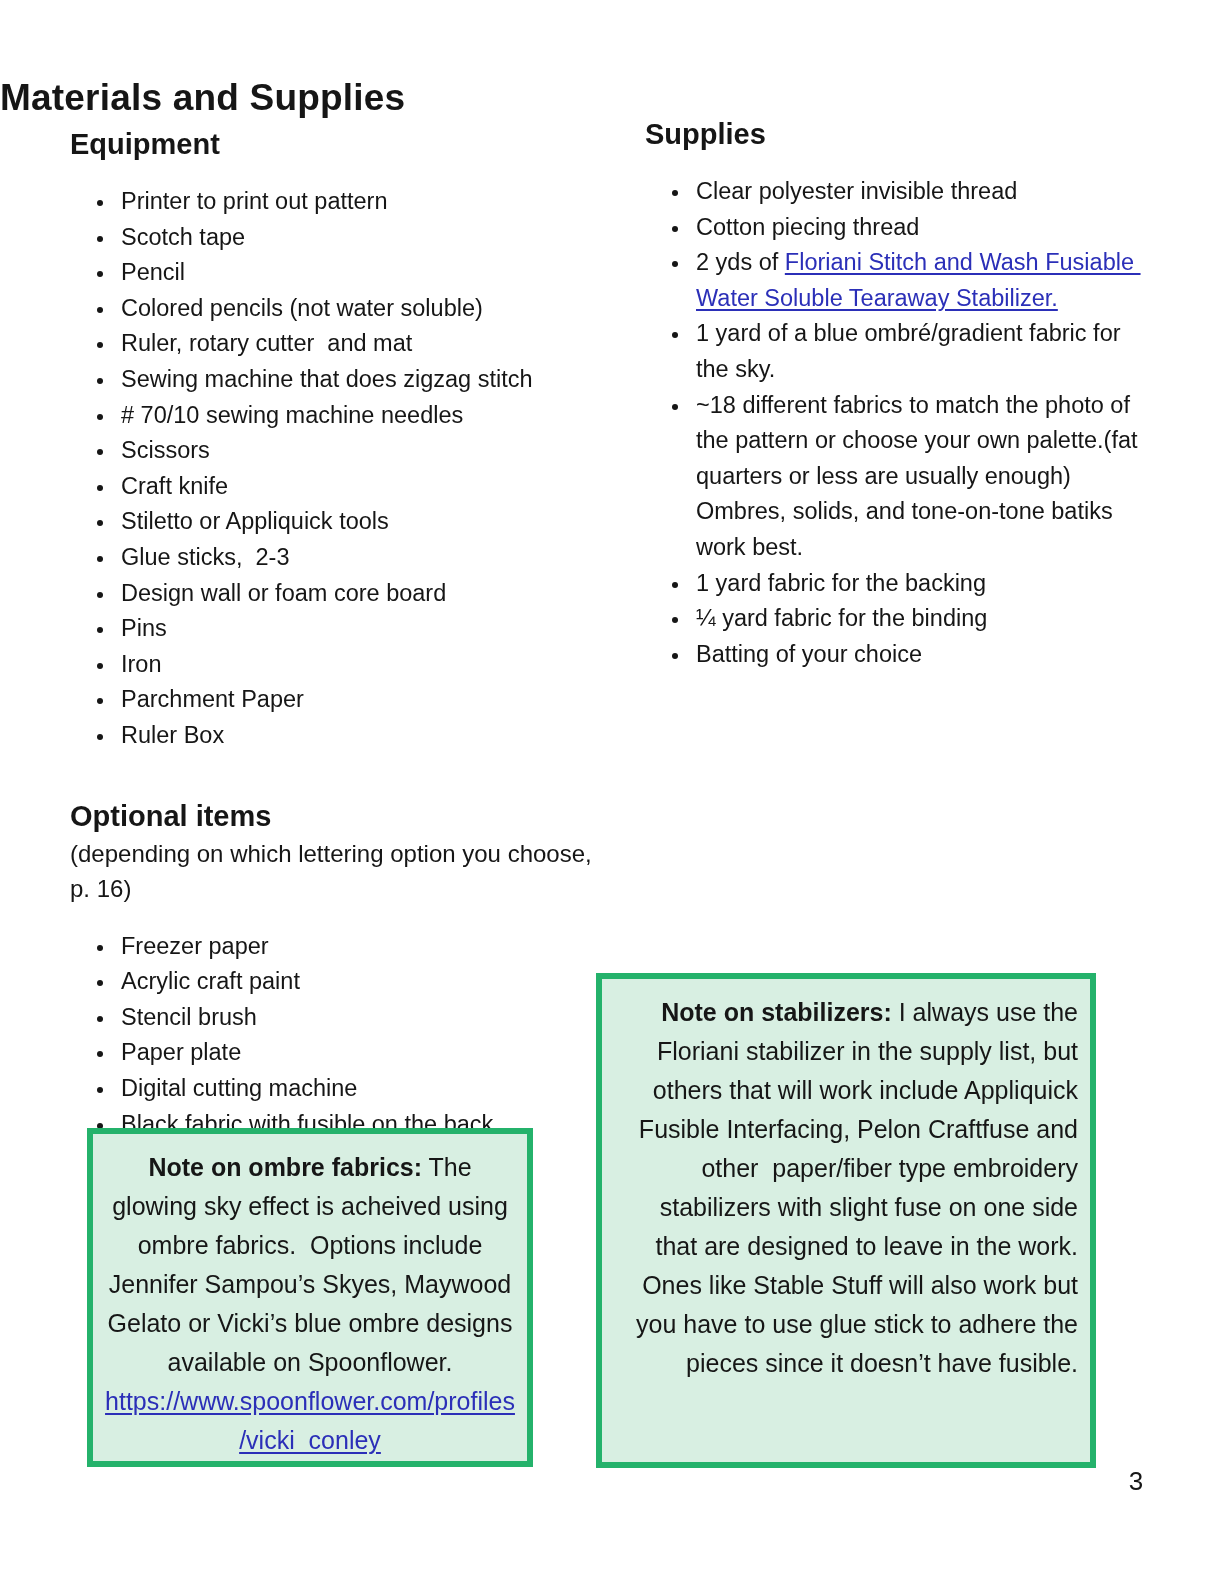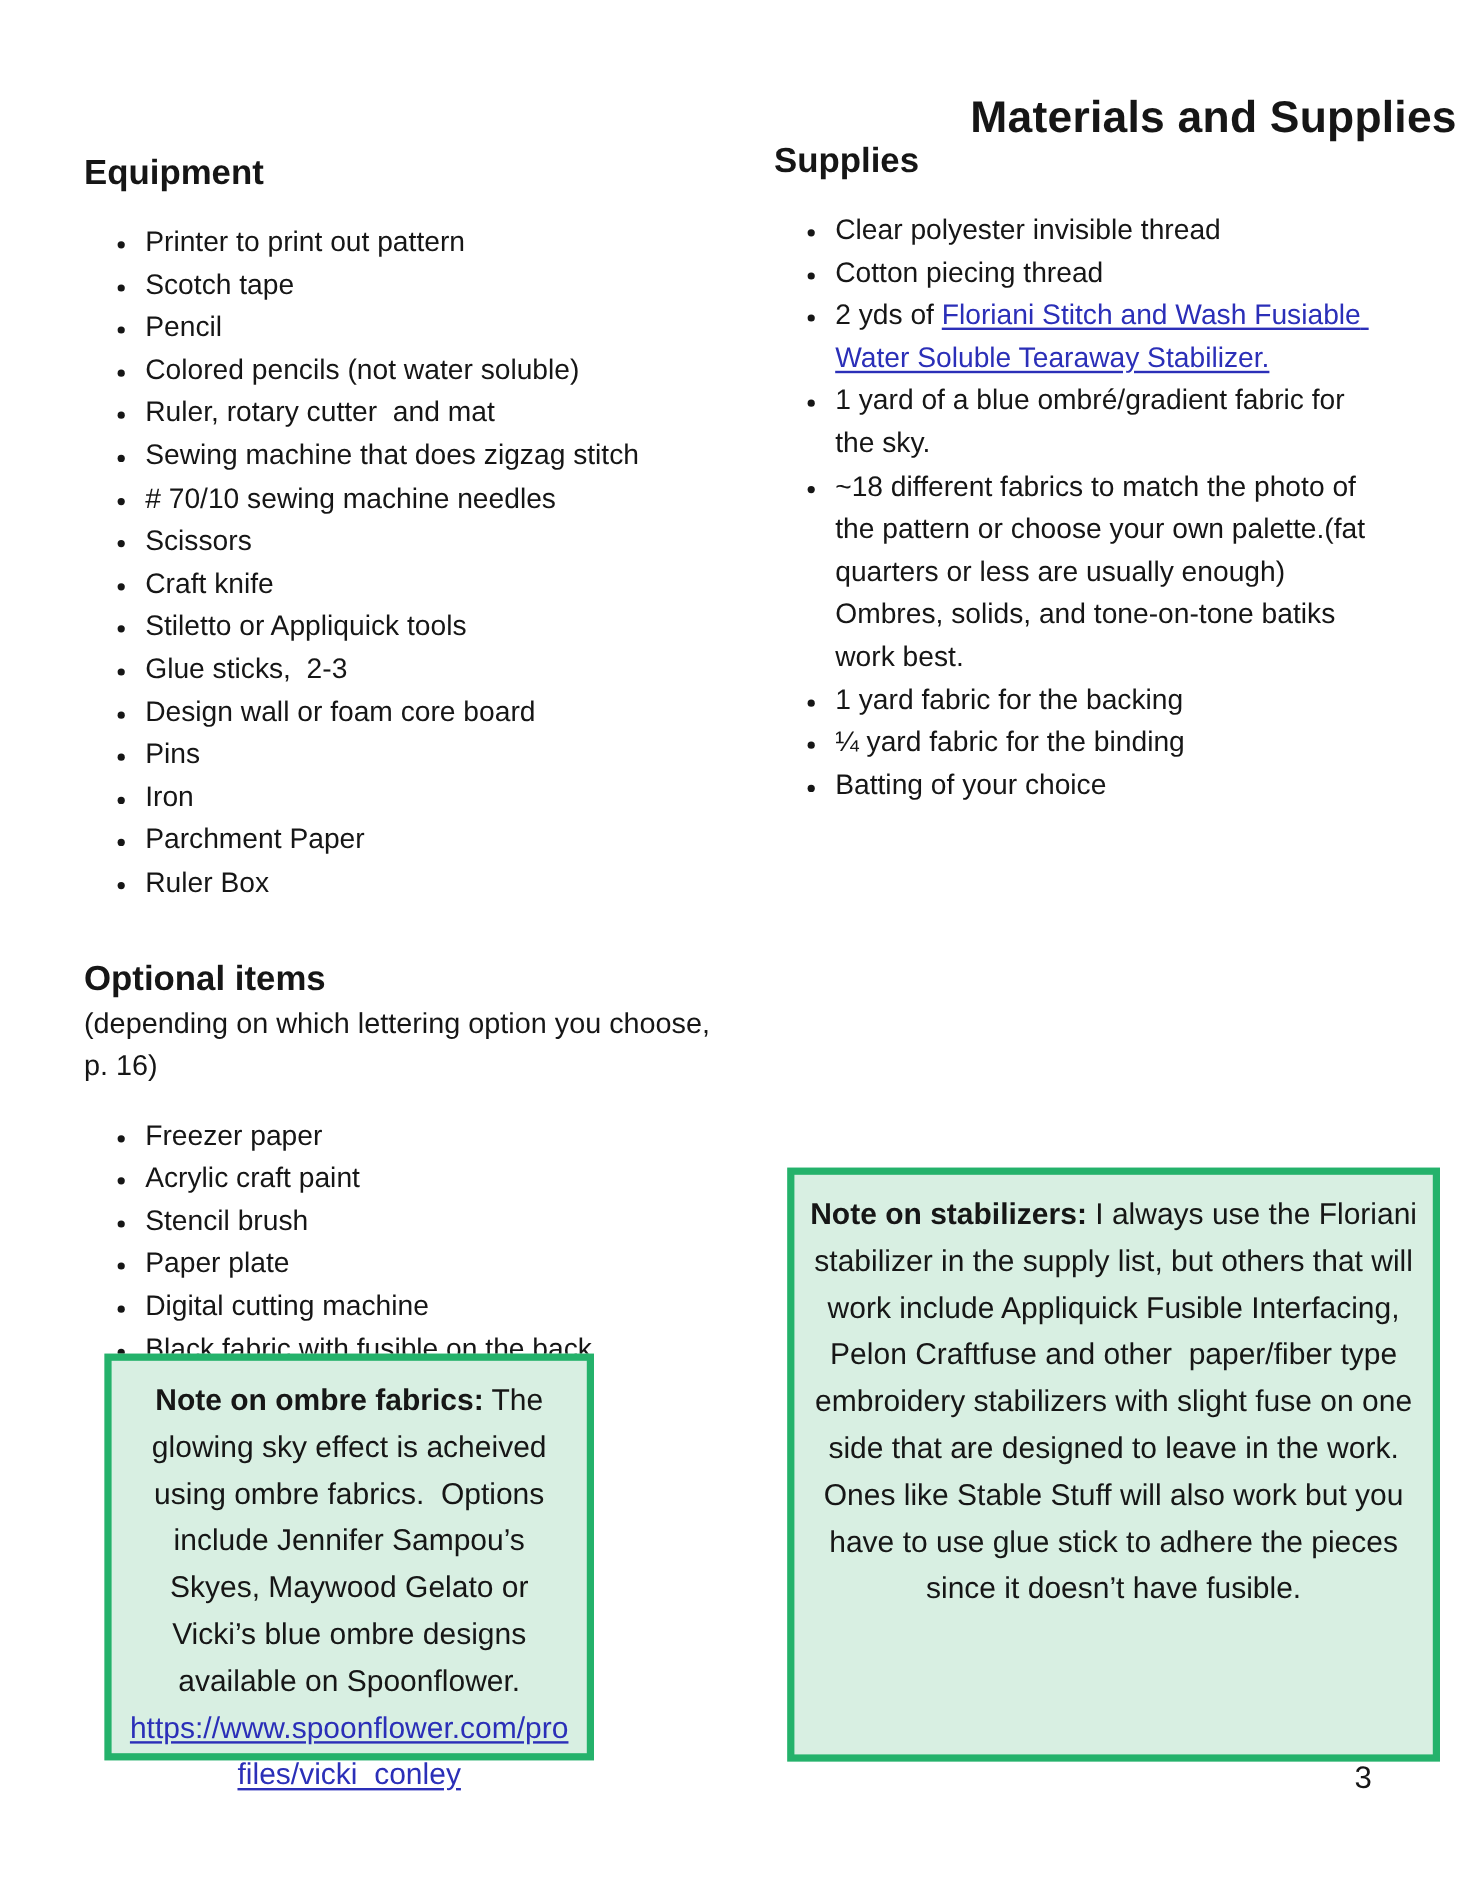--- a/index.html
+++ b/index.html
@@ -12,21 +12,21 @@
   body{
     width:1214px;height:1571px;
     background:#ffffff;
     color:var(--ink);
     font-family:"Liberation Sans", sans-serif;
     position:relative;
     overflow:hidden;
   }
   .page-title{
     position:absolute;top:52px;left:0;right:0;
-    text-align:right;
+    text-align:left;
     font-size:37px;font-weight:700;
     letter-spacing:0.2px;
   }
   .col{position:absolute;}
   #left-col{left:70px;top:126px;width:540px;}
   #right-col{left:645px;top:116px;width:496px;}
   h2{
     margin:0;
     font-size:29px;line-height:36px;font-weight:700;
   }
@@ -57,22 +57,22 @@
   .note-box{
     position:absolute;
     box-sizing:border-box;
     background:var(--note-bg);
     border:6px solid var(--accent);
     text-align:center;
     font-size:25px;line-height:39px;
     padding:14px 12px;
     white-space:pre-wrap;
   }
-  #note-ombre{left:87px;top:1128px;width:408px;height:339px;}
-  #note-stabilizers{left:656px;top:973px;width:544px;height:495px;}
+  #note-ombre{left:87px;top:1128px;width:446px;height:339px;}
+  #note-stabilizers{left:596px;top:973px;width:500px;height:495px;text-align:right;}
   .note-lead{font-weight:700;}
   .page-number{
     position:absolute;
     left:1118px;top:1466px;width:36px;
     text-align:center;
     font-size:26px;
   }
 </style>
 </head>
 <body>

